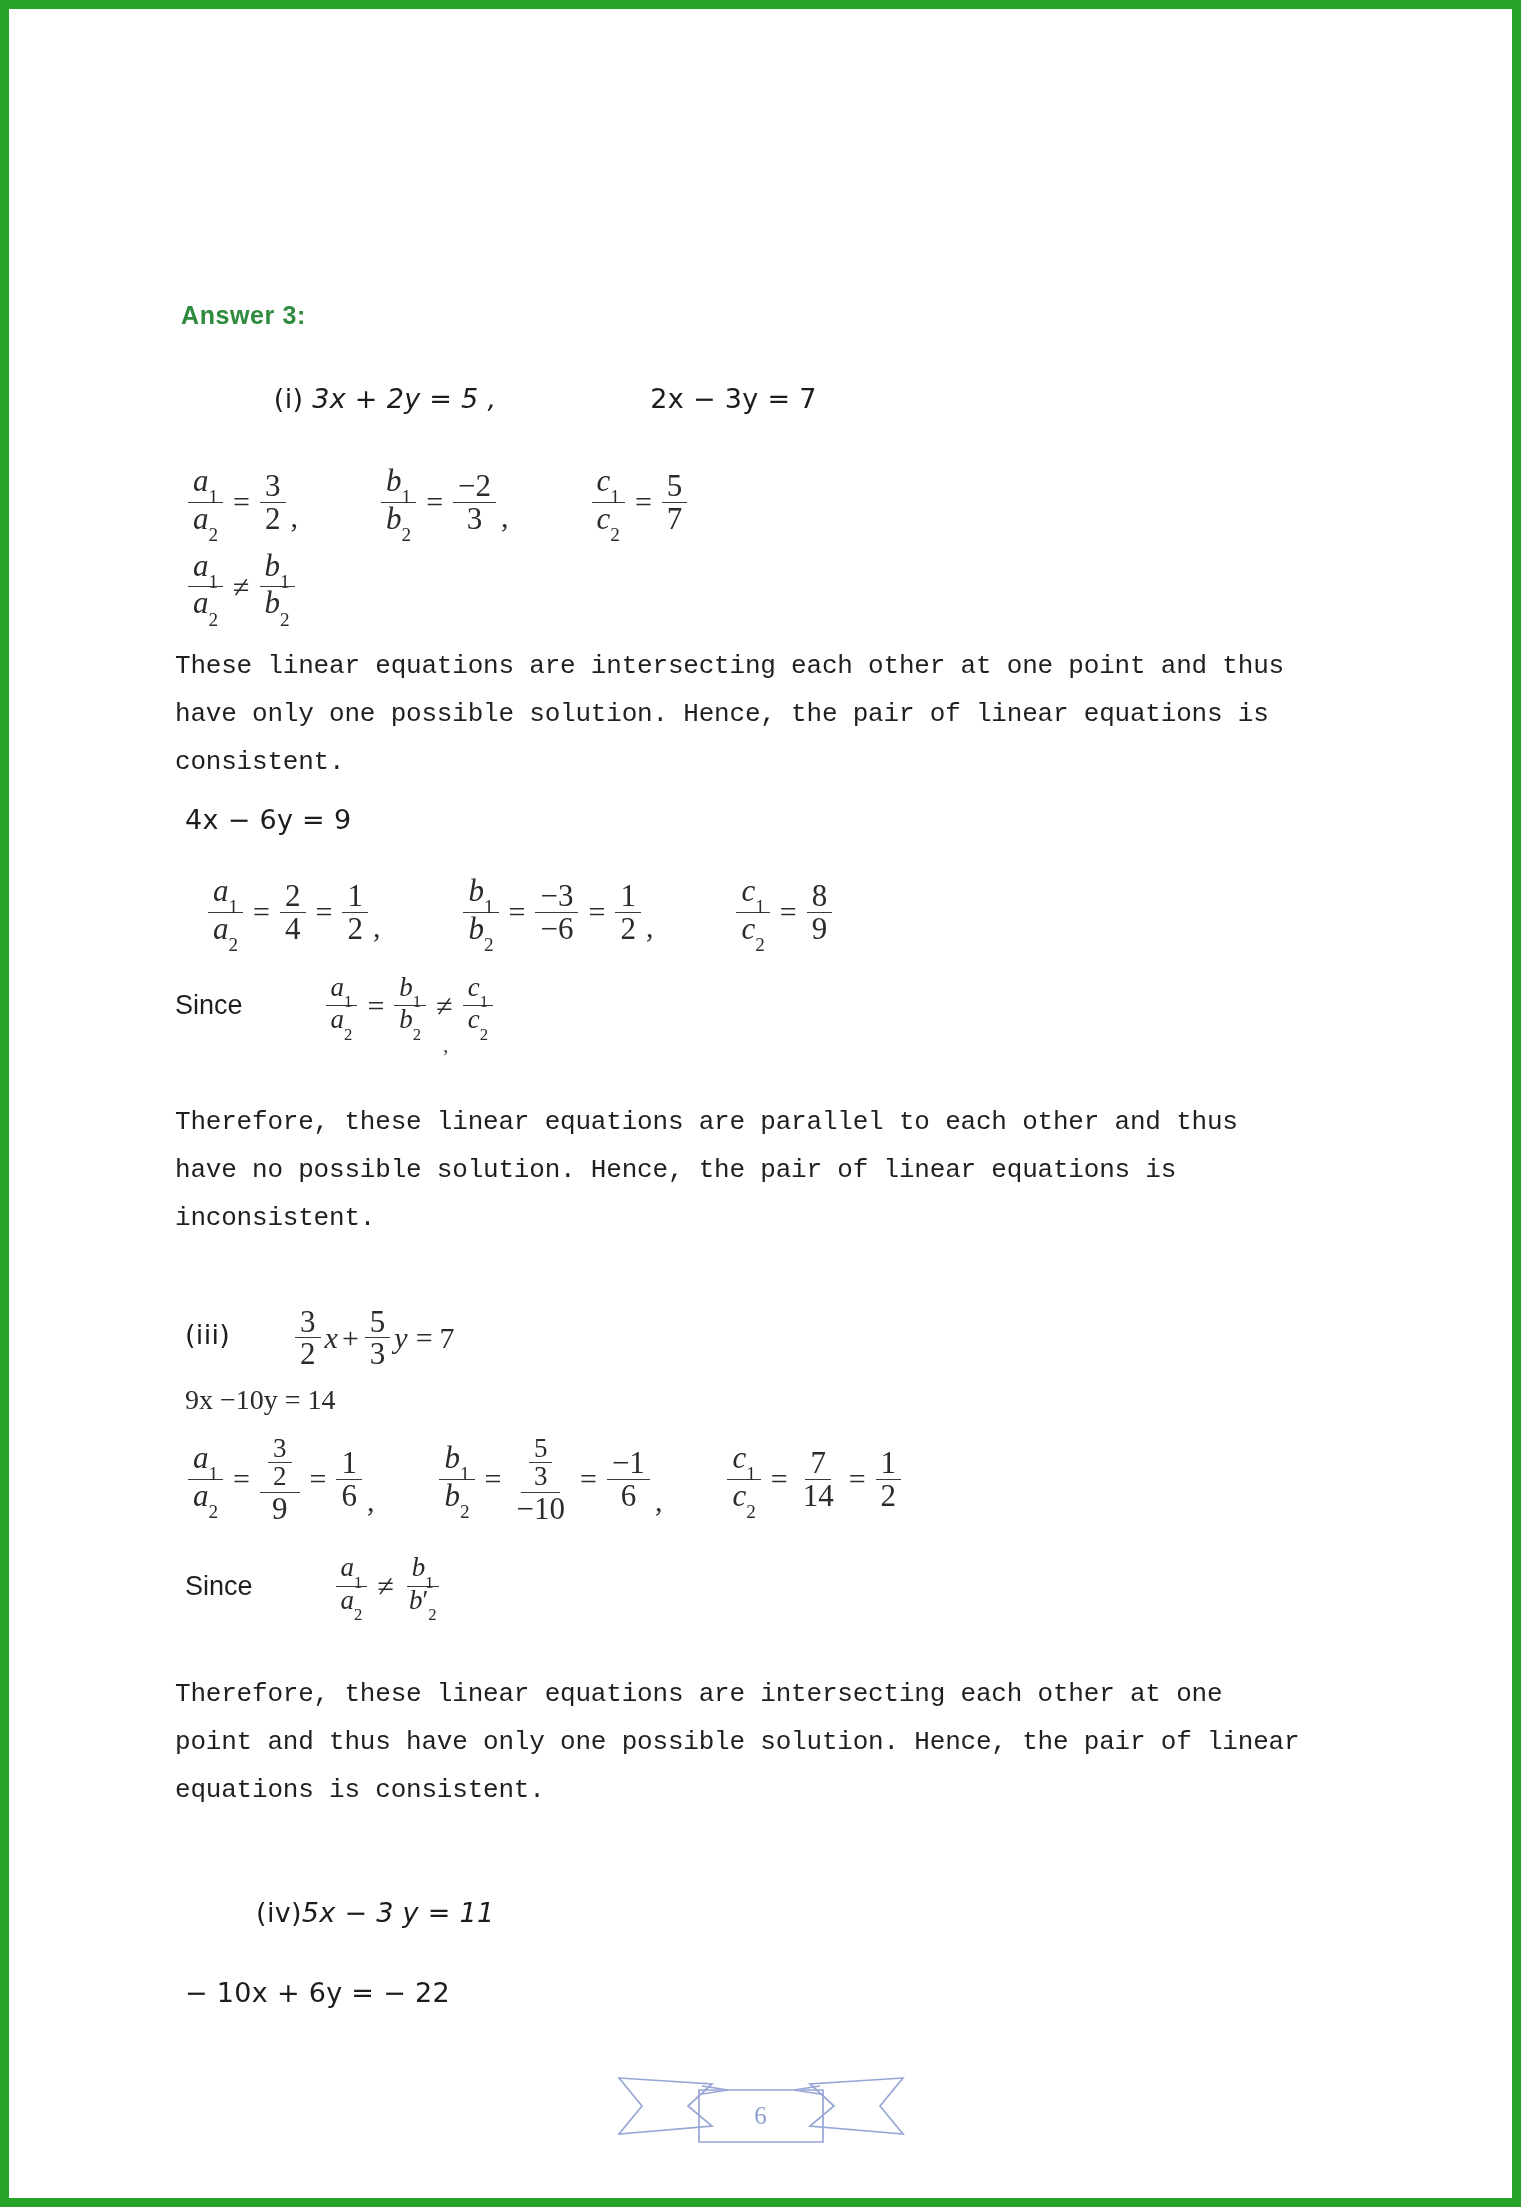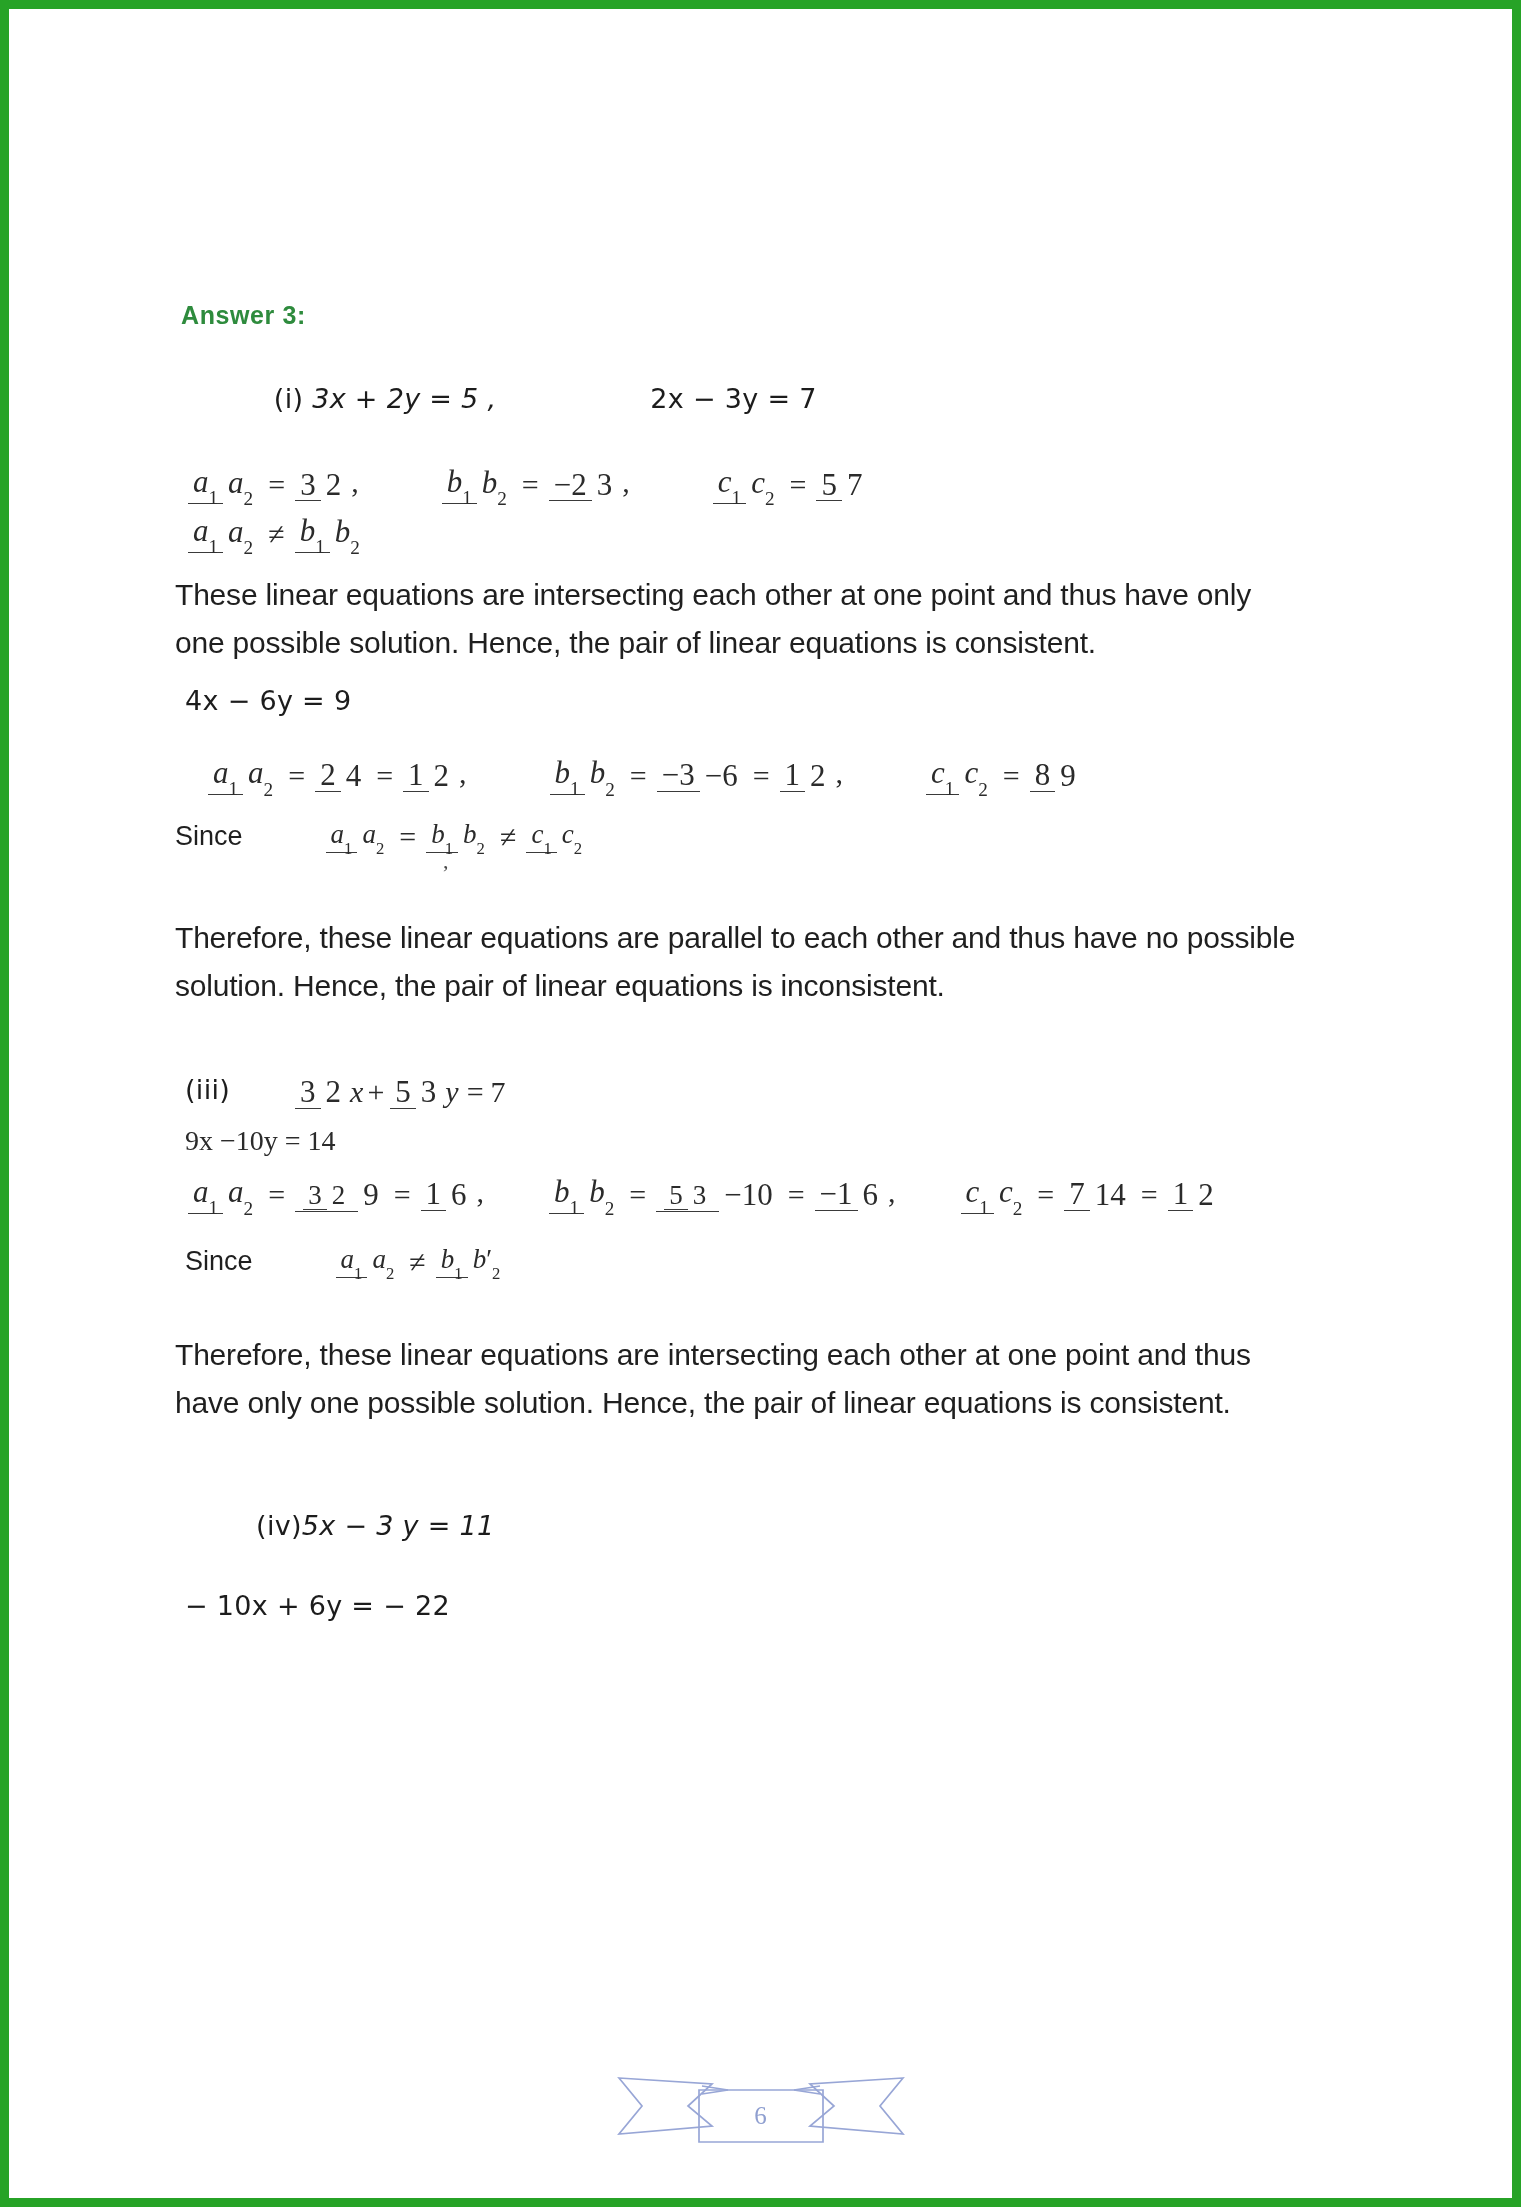--- a/index.html
+++ b/index.html
@@ -51,25 +51,25 @@
     font-size: 27px;
     color: #1c1c1c;
     margin: 0 0 6px 0;
     white-space: pre;
     font-family: "DejaVu Sans", sans-serif;
     letter-spacing: 0.3px;
   }
   .eq-line .it { font-style: italic; }
 
   .para {
-    font-size: 30px;
+    font-size: 26px;
     line-height: 48px;
     color: #1f1f1f;
     margin: 0;
-    font-family: Liberation Sans, sans-serif;
+    font-family: Liberation Mono, monospace;
     letter-spacing: -0.2px;
     max-width: 1130px;
   }
 
   .since-label {
     font-size: 27px;
     color: #1f1f1f;
     font-family: "Liberation Sans", sans-serif;
   }
 
@@ -89,21 +89,21 @@
   .math .comma {
     font-size: 30px;
     align-self: flex-end;
     padding-bottom: 6px;
     margin-left: 2px;
   }
 
   
   .frac {
     display: inline-flex;
-    flex-direction: row;
+    flex-direction: column;
     align-items: center;
     vertical-align: middle;
     margin: 0 3px;
     line-height: 1.02;
   }
   .frac > .num, .frac > .den {
     display: block;
     padding: 0 5px;
     font-size: 31px;
     font-family: "Liberation Serif", serif;

